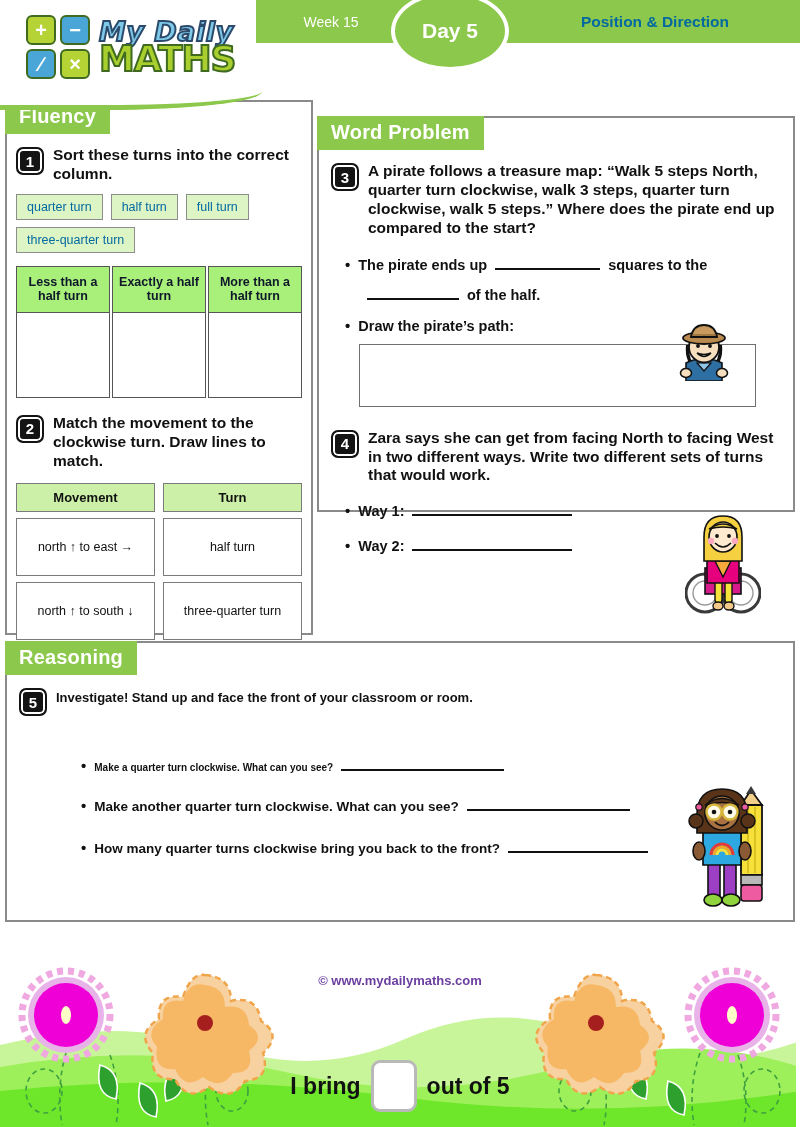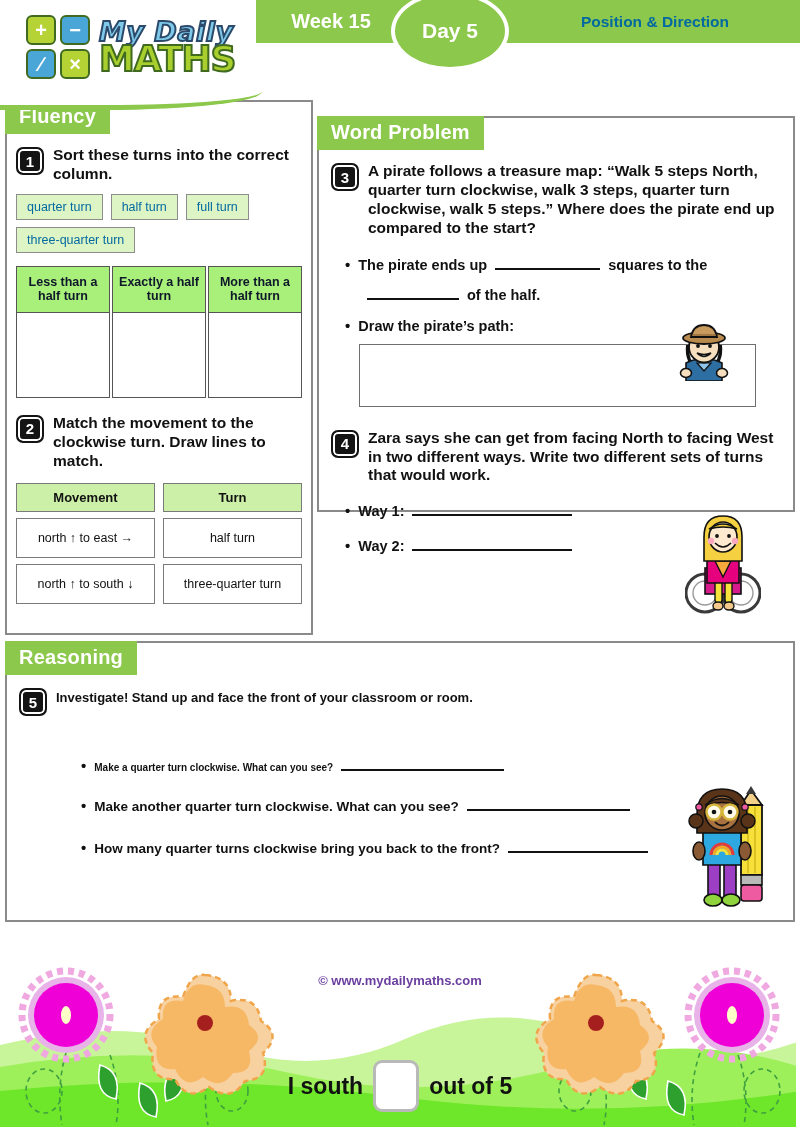--- a/index.html
+++ b/index.html
@@ -79,21 +79,21 @@
     -webkit-text-stroke: 2px #3f6a1f;
     letter-spacing: -1px;
     line-height: 0.9;
     margin-top: -2px;
   }
   .hdr-week {
     position: absolute;
     left: 256px; top: 0;
     width: 150px; height: 43px;
     display: flex; align-items: center; justify-content: center;
-    color: #ffffff; font-size: 20px; font-weight: bold;
+    color: #ffffff; font-size: 14px; font-weight: normal;
     z-index: 3;
   }
   .day-oval {
     position: absolute;
     left: 391px; top: -9px;
     width: 118px; height: 80px;
     background: #8cc84b;
     border-radius: 50%;
     border: 4px solid #ffffff;
     display: flex; align-items: center; justify-content: center;
@@ -188,21 +188,21 @@
     border: 1px solid #7a7a7a;
     text-align: center;
     font-size: 13px; font-weight: bold; color: #111;
     padding: 6px 2px;
   }
   .match-cell {
     background: #fff;
     border: 1px solid #7a7a7a;
     text-align: center;
     font-size: 12.5px; color: #111;
-    padding: 12px 2px;
+    padding: 21px 2px;
     margin-top: 6px;
     white-space: nowrap;
   }
 
   
   .bullet-row {
     display: flex; align-items: baseline; gap: 8px;
     font-size: 14.5px; font-weight: bold; color: #111;
   }
   .bullet-dot {
@@ -579,17 +579,17 @@
     <g>
       <path d="M596 20 q26 2 26 26 q26 -6 30 20 q22 14 2 32 q8 26 -18 28 q-14 22 -36 6 q-22 16 -34 -8 q-26 2 -22 -26 q-18 -20 6 -34 q-2 -26 24 -22 q8 -24 22 -22 z" fill="#f7d1a0" stroke="#f0a54a" stroke-width="2.5" stroke-dasharray="6,4"></path>
       <path d="M596 30 q20 2 20 22 q22 -4 24 18 q18 12 0 26 q6 22 -16 22 q-12 18 -30 4 q-18 14 -28 -8 q-22 2 -18 -22 q-14 -16 6 -28 q-2 -22 20 -18 q6 -20 22 -16 z" fill="#f7b865"></path>
       <circle cx="596" cy="68" r="8" fill="#a61f1f"></circle>
     </g>
   </svg>
 
   <div class="copyright">©  www.mydailymaths.com</div>
 
   <div class="score-wrap">
-    <span class="score-text">I south</span>
+    <span class="score-text">I bring</span>
     <span class="score-box"></span>
     <span class="score-text">out of 5</span>
   </div>
 </div>
 
 </body></html>

